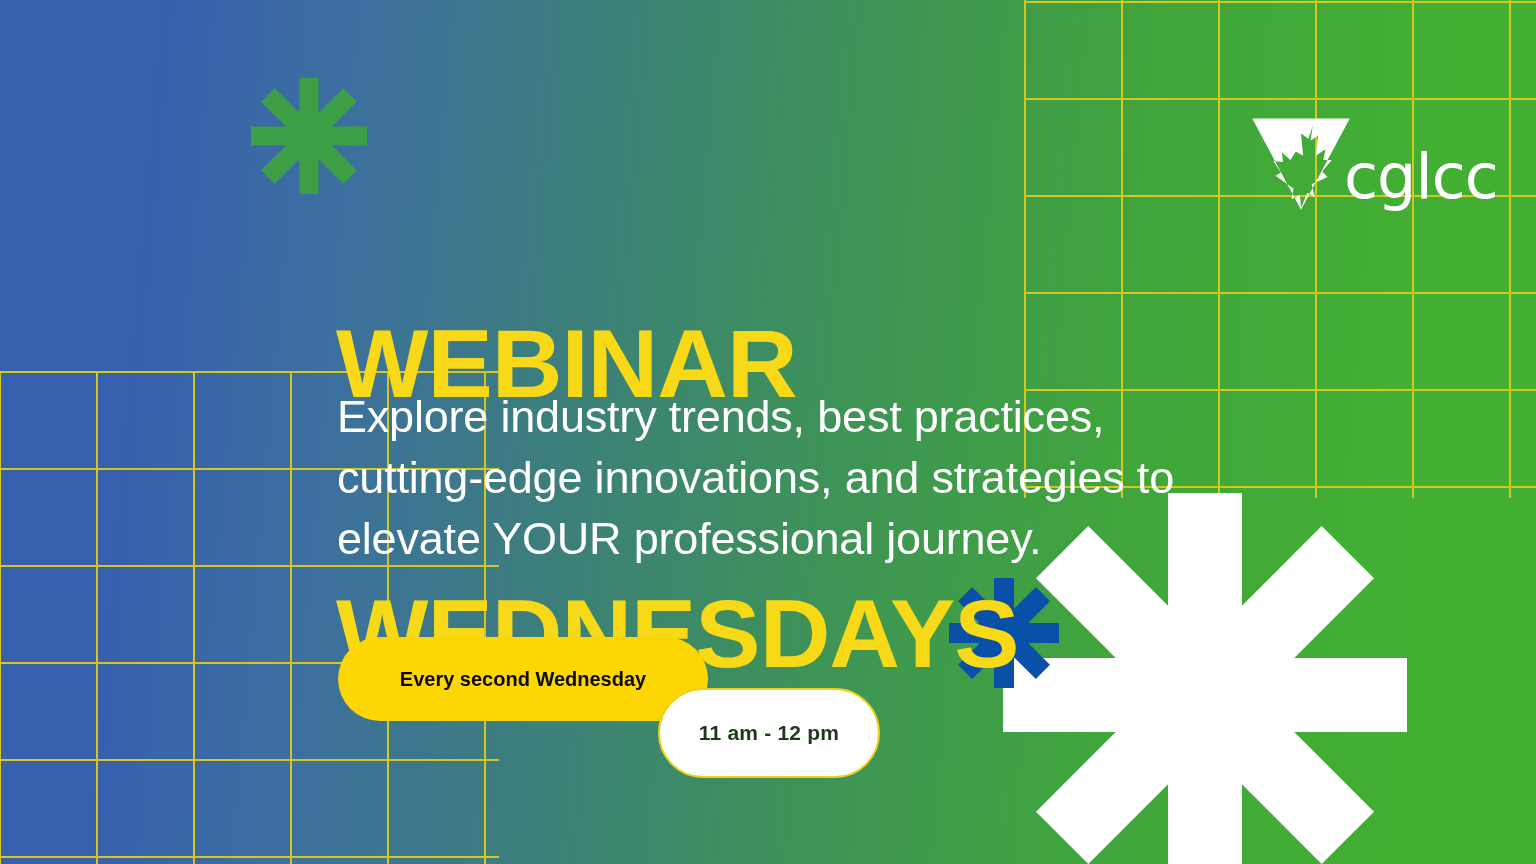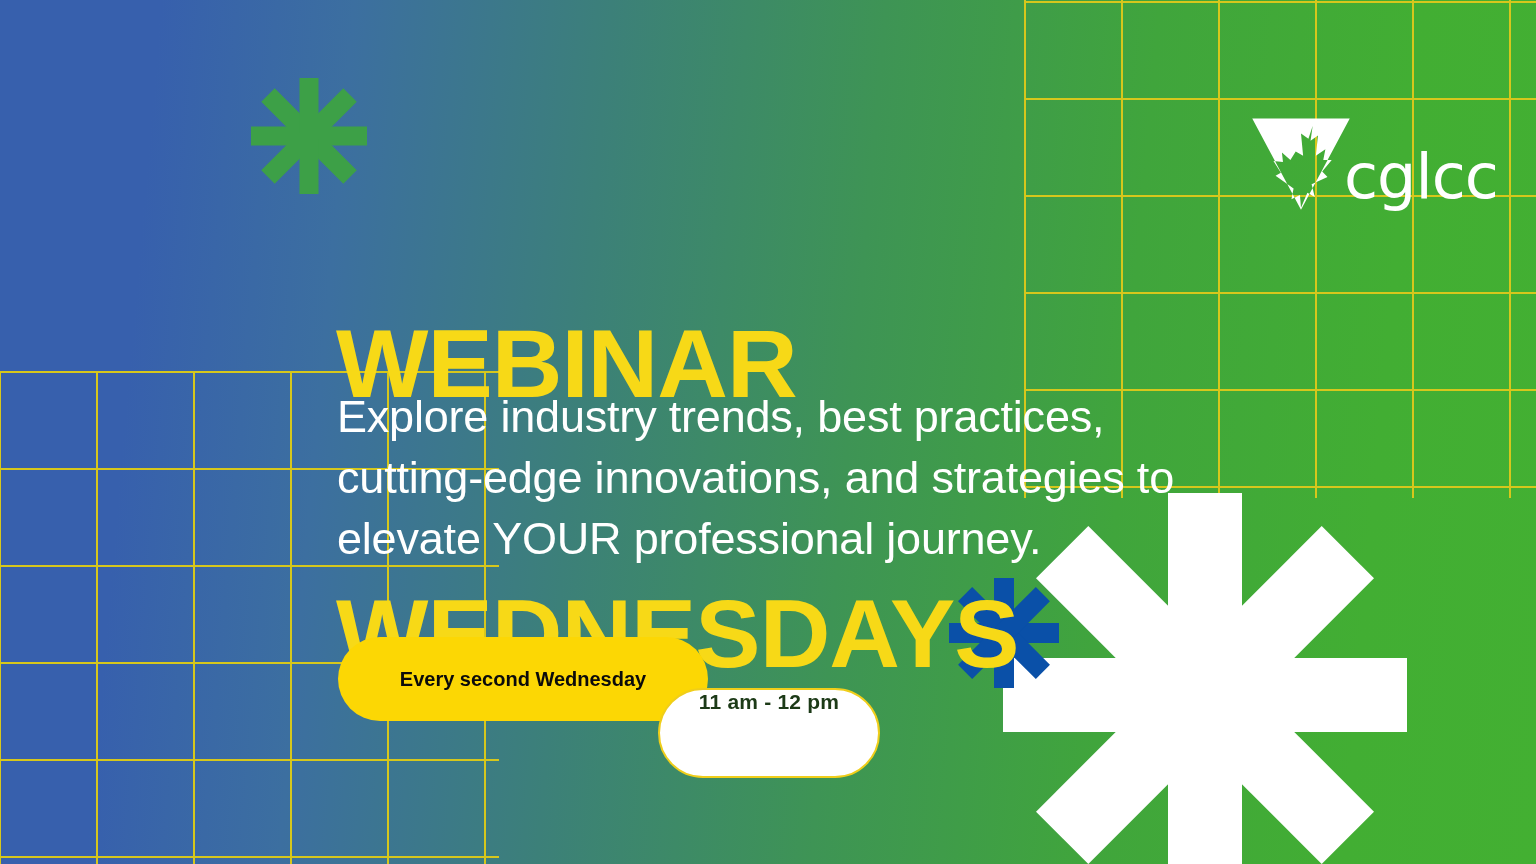--- a/index.html
+++ b/index.html
@@ -151,21 +151,21 @@
     left: 658px;
     top: 688px;
     width: 222px;
     height: 90px;
     background: #FFFFFF;
     border: 2px solid #F0CE1A;
     box-sizing: border-box;
     border-radius: 45px;
     z-index: 7;
     display: flex;
-    align-items: flex-start;
+    align-items: center;
     justify-content: center;
     color: #1C3A17;
     font-weight: 700;
     font-size: 21px;
     letter-spacing: 0.2px;
   }
 
   
   #logo {
     position: absolute;

